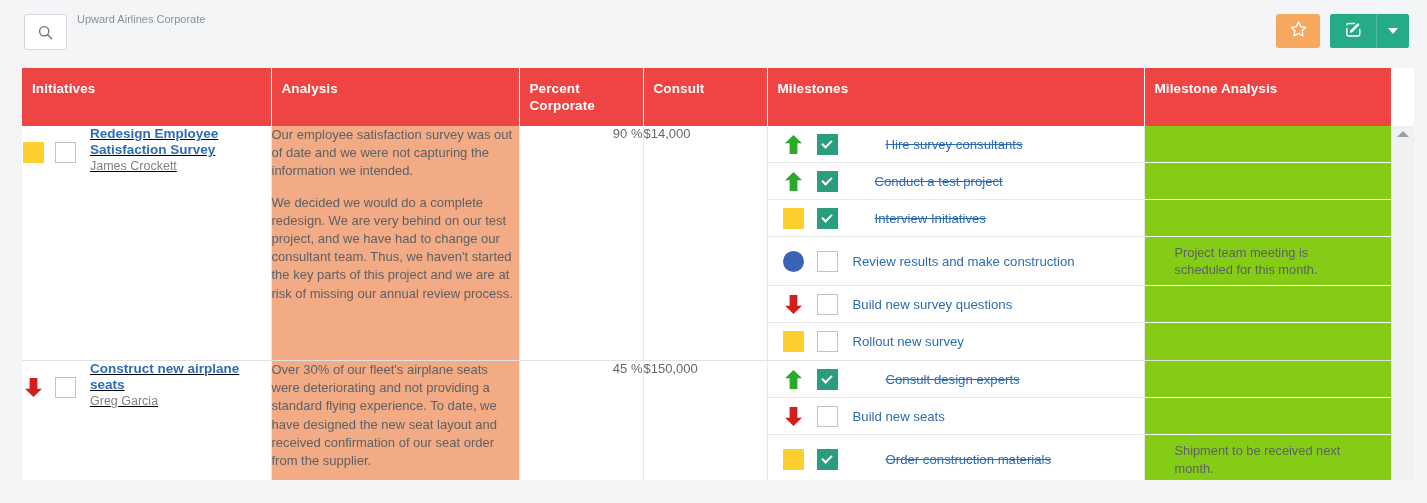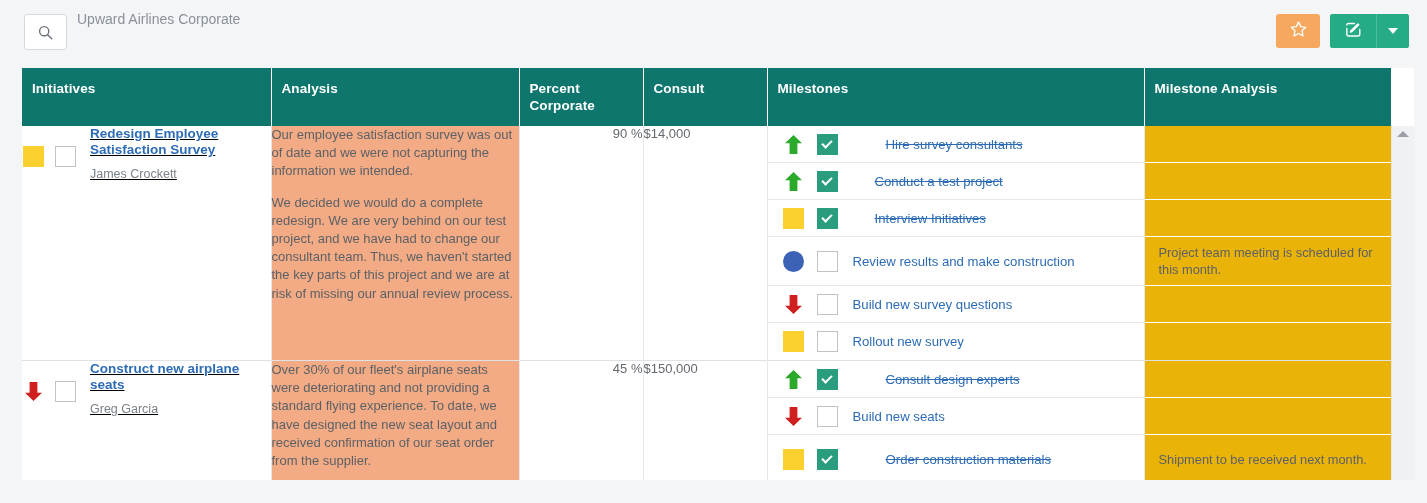--- a/index.html
+++ b/index.html
@@ -45,21 +45,21 @@
     left: 77px; top: 10px;
   }
   .page-title {
     font-size: 17.5px;
     color: #5a6169;
     line-height: 22px;
     font-weight: 400;
     letter-spacing: .1px;
   }
   .page-subtitle {
-    font-size: 14px;
+    font-size: 11px;
     color: #8a9099;
     line-height: 17px;
     margin-top: 1px;
   }
 
   .topbar-actions {
     position: absolute;
     right: 18px; top: 14px;
     display: flex;
     gap: 10px;
@@ -106,21 +106,21 @@
     background: #ffffff;
     overflow: hidden;
   }
   table.grid {
     border-collapse: collapse;
     table-layout: fixed;
     width: 1369px;
     background: #ffffff;
   }
   .grid thead th {
-    background: #0f766e;
+    background: #ef4444;
     color: #ffffff;
     font-size: 13.5px;
     font-weight: bold;
     text-align: left;
     vertical-align: top;
     padding: 12px 0 12px 10px;
     height: 33px;
     border-right: 1px solid #ffffff;
     letter-spacing: .1px;
     line-height: 17px;
@@ -169,21 +169,21 @@
     line-height: 16px;
     font-weight: bold;
     text-decoration: none;
     display: block;
     cursor: pointer;
   }
   .init-owner {
     color: #7b828a;
     font-size: 12.5px;
     line-height: 17px;
-    margin-top: 8px;
+    margin-top: 0;
   }
 
   
   .anal-cell {
     background: #f2ab84 !important;
     padding: 10px 14px 12px 12px;
     color: #5d6166;
     font-size: 13px;
     line-height: 18.2px;
   }
@@ -247,23 +247,23 @@
     cursor: pointer;
   }
   .mile-label.done { text-decoration: line-through; margin-left: 48px; }
   .mile-label.indent { margin-left: 37px; }
 
   
   .manal-cell { padding: 0; border-right: none; }
   .manal-row {
     height: 37px;
     box-sizing: border-box;
-    background: #eab308;
+    background: #84cc16;
     border-bottom: 1px solid #ffffff;
-    padding: 0 14px;
+    padding: 0 30px;
     display: flex;
     align-items: center;
   }
   .manal-row.h49 { height: 49px; }
   .manal-row:last-child { border-bottom: none; }
   .manal-text {
     font-size: 12.8px;
     color: #5d6166;
     line-height: 17.5px;
   }

